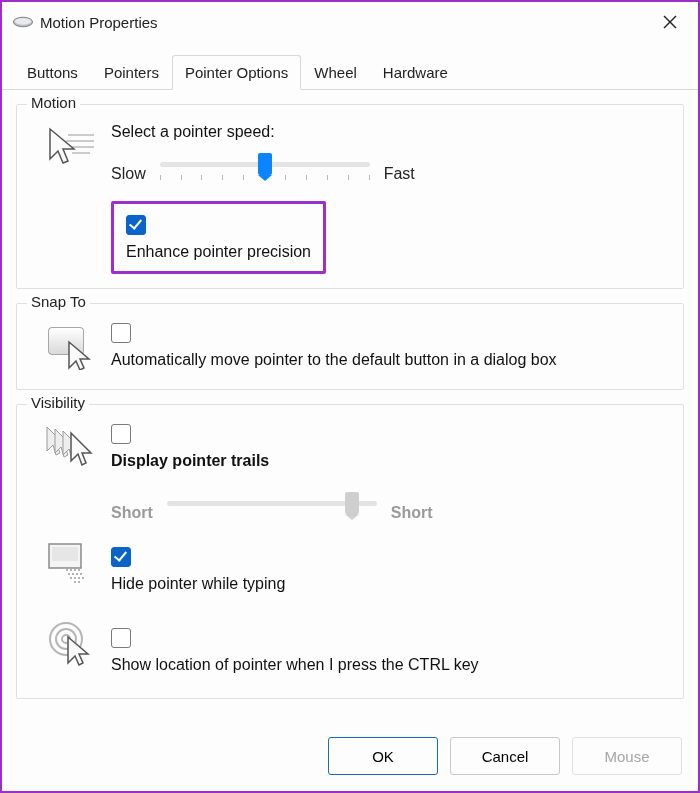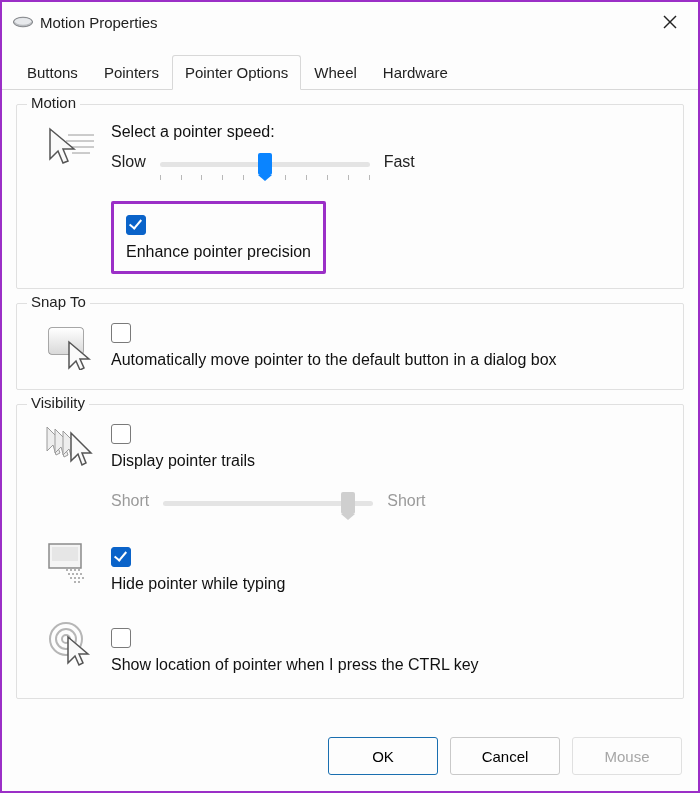--- a/index.html
+++ b/index.html
@@ -107,21 +107,21 @@
   .body {
     flex: 1;
   }
   .label-line {
     font-size: 16px;
     color: #111;
     margin-bottom: 12px;
   }
   .slider-row {
     display: flex;
-    align-items: flex-start;
+    align-items: flex-end;
     gap: 14px;
     margin-bottom: 18px;
   }
   .slider-lbl {
     font-size: 16px;
     color: #222;
   }
   .slider-lbl.disabled { color: #9a9a9a; }
   .slider {
     position: relative;
@@ -331,21 +331,21 @@
             <div class="checkbox"></div>
             <span>Automatically move pointer to the default button in a dialog box</span>
           </div>
         </div>
       </div>
     </div>
 
     <div class="group" style="padding-bottom:18px;">
       <div class="group-label">Visibility</div>
 
-      <div class="row" style="margin-bottom:10px;">
+      <div class="row" style="margin-bottom:10px;font-weight:bold;">
         <div class="iconcell">
           <svg width="56" height="44" viewBox="0 0 56 44">
             <g fill="#eeeeee" stroke="#9a9a9a" stroke-width="1">
               <path d="M4 2 L4 26 L10 20 L13 30 L17 28 L14 20 L22 20 Z"></path>
               <path d="M12 4 L12 28 L18 22 L21 32 L25 30 L22 22 L30 22 Z"></path>
               <path d="M20 6 L20 30 L26 24 L29 34 L33 32 L30 24 L38 24 Z"></path>
             </g>
             <path d="M28 8 L28 36 L35 29 L39 40 L43 38 L39 28 L48 28 Z" fill="#fafafa" stroke="#555" stroke-width="1.5"></path>
           </svg>
         </div>

